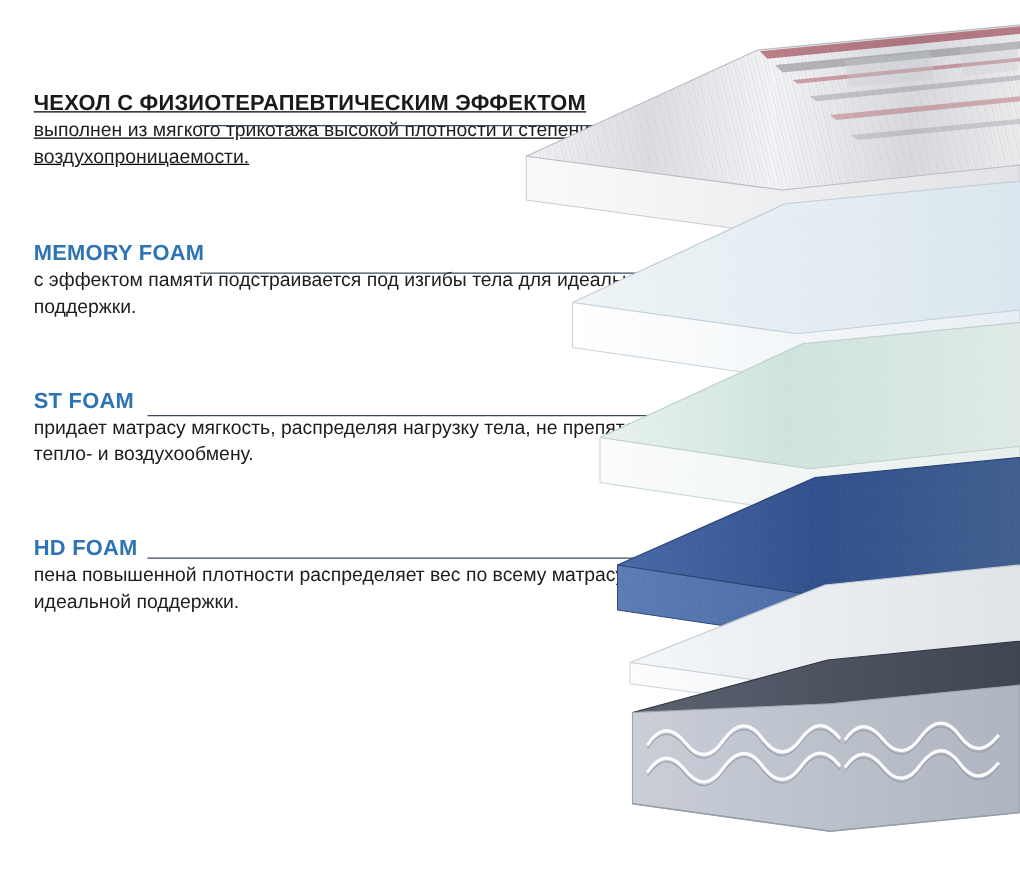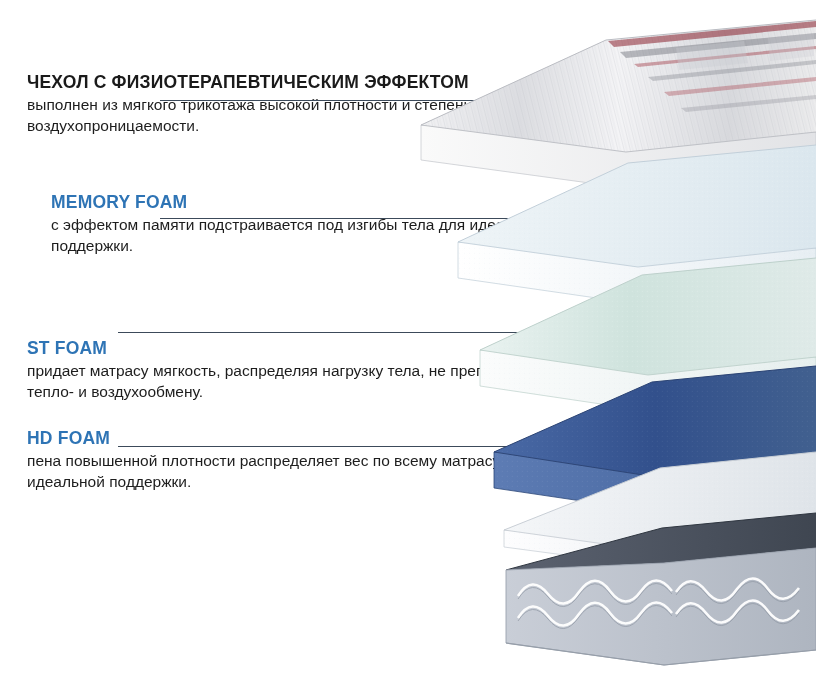--- a/index.html
+++ b/index.html
@@ -30,22 +30,22 @@
     line-height: 1.15;
   }
   .feature .desc {
     font-size: 15.5px;
     color: #1d1d1d;
     line-height: 1.35;
     margin: 0;
     font-weight: normal;
   }
 
-  #feat-0 { top: 72px; }
-  #feat-1 { top: 192px; margin-left: 24px; }
+  #feat-0 { top: 72px; text-decoration: underline; }
+  #feat-1 { top: 192px; }
   #feat-2 { top: 310px; }
   #feat-3 { top: 428px; }
 
   
   .leader {
     position: absolute;
     height: 1px;
     background: #3c4a5a;
   }
   .leader-dot {
@@ -73,21 +73,21 @@
   <p class="title" style="color: rgb(26, 26, 26);">ЧЕХОЛ С ФИЗИОТЕРАПЕВТИЧЕСКИМ ЭФФЕКТОМ</p>
   <p class="desc">выполнен из мягкого трикотажа высокой плотности и степени воздухопроницаемости.</p>
 </div>
 
 <div class="feature" id="feat-1">
   <p class="title" id="t1" style="color: rgb(46, 116, 181);">MEMORY FOAM</p>
   <p class="desc">с эффектом памяти подстраивается под изгибы тела для идеальной поддержки.</p>
 </div>
 
 <div class="feature" id="feat-2">
-  <p class="title" id="t2" style="color: rgb(46, 116, 181); margin-top: 28px;">ST FOAM</p>
+  <p class="title" id="t2" style="color: rgb(46, 116, 181);">ST FOAM</p>
   <p class="desc">придает матрасу мягкость, распределяя нагрузку тела, не препятствуя тепло- и воздухообмену.</p>
 </div>
 
 <div class="feature" id="feat-3">
   <p class="title" id="t3" style="color: rgb(46, 116, 181);">HD FOAM</p>
   <p class="desc">пена повышенной плотности распределяет вес по всему матрасу для идеальной поддержки.</p>
 </div>
 
 <div class="leader" style="left:160px; top:100px; width:455px;"></div>
 <div class="leader-dot" style="left:612px; top:97px;"></div>

